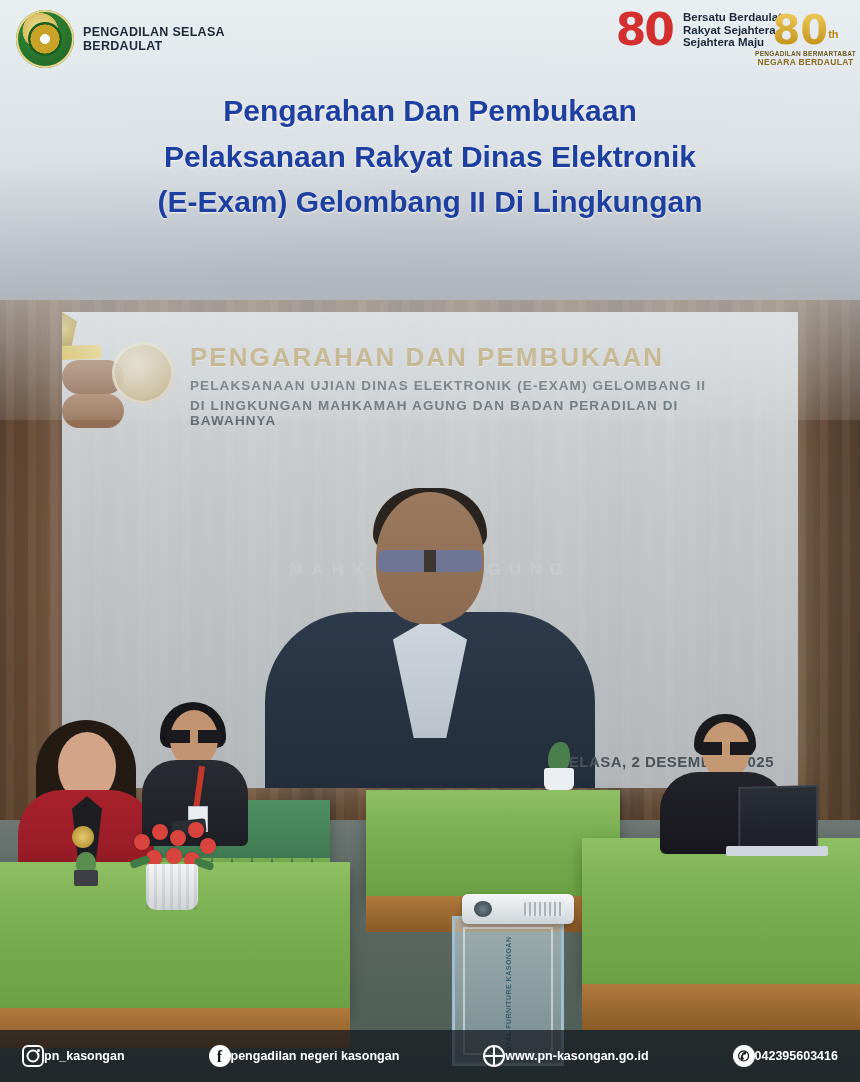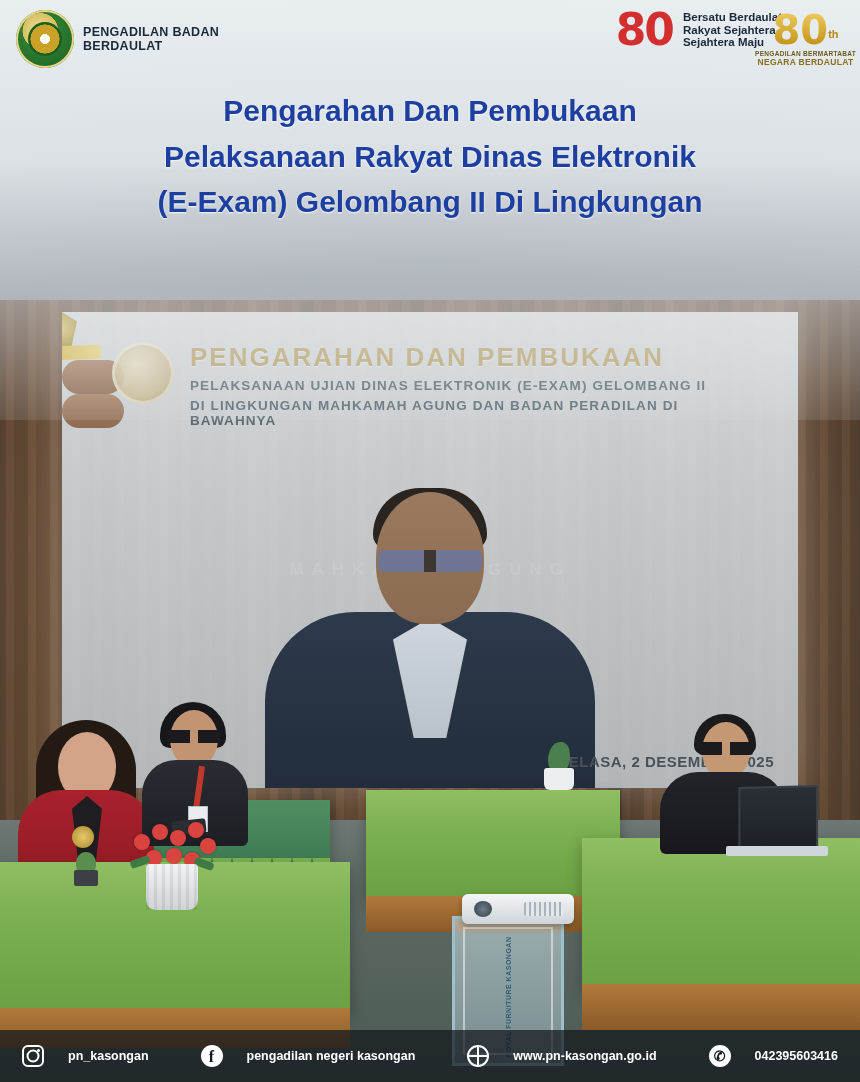--- a/index.html
+++ b/index.html
@@ -283,21 +283,21 @@
     text-shadow: 0 1px 2px rgba(255,255,255,.85);
   }
 
   
   .footer {
     position:absolute; left:0; right:0; bottom:0; height: 52px;
     background: rgba(18,22,28,.72);
     display:flex; align-items:center; justify-content: space-between;
     padding: 0 22px;
   }
-  .fitem { display:flex; align-items:center; gap: 24px; color:#fff; font-size: 12.5px; font-weight: bold; }
+  .fitem { display:flex; align-items:center; gap: 0; color:#fff; font-size: 12.5px; font-weight: bold; }
   .ficon { width: 22px; height: 22px; display:flex; align-items:center; justify-content:center; }
   .ic-ig { border: 2px solid #fff; border-radius: 6px; position: relative; }
   .ic-ig:before { content:""; position:absolute; left:50%; top:50%; transform:translate(-50%,-50%); width:9px; height:9px; border:2px solid #fff; border-radius:50%; }
   .ic-ig:after { content:""; position:absolute; right:2px; top:2px; width:3px; height:3px; background:#fff; border-radius:50%; }
   .ic-fb { width:22px; height:22px; border-radius:50%; background:#fff; color:#12161c; font-size:16px; font-weight:bold; line-height:21px; text-align:center; font-family:"Liberation Serif", serif; }
   .ic-web { width:22px; height:22px; border-radius:50%; border:2px solid #fff; position:relative; }
   .ic-web:before { content:""; position:absolute; left:50%; top:0; bottom:0; width:0; border-left:2px solid #fff; transform:translateX(-50%); }
   .ic-web:after { content:""; position:absolute; top:50%; left:0; right:0; height:0; border-top:2px solid #fff; transform:translateY(-50%); }
   .ic-wa { width:22px; height:22px; border-radius:50%; background:#fff; position:relative; }
   .ic-wa:before { content:"✆"; position:absolute; left:50%; top:50%; transform:translate(-50%,-50%); color:#12161c; font-size:14px; }
@@ -400,21 +400,21 @@
       <span class="vent"></span>
     </div>
 
     <div class="haze"></div>
   </div>
 
   <div class="header">
     <div class="logo-wrap">
       <div class="logo-seal"></div>
       <div class="logo-text">
-        <div class="l1">PENGADILAN BADAN</div>
+        <div class="l1">PENGADILAN SELASA</div>
         <div class="l2">BERDAULAT</div>
       </div>
     </div>
 
     <div class="anniv">
       <div class="a80">80</div>
       <div class="a-lines">
         <div>Bersatu Berdaulat</div>
         <div>Rakyat Sejahtera</div>
         <div>Sejahtera Maju</div>

